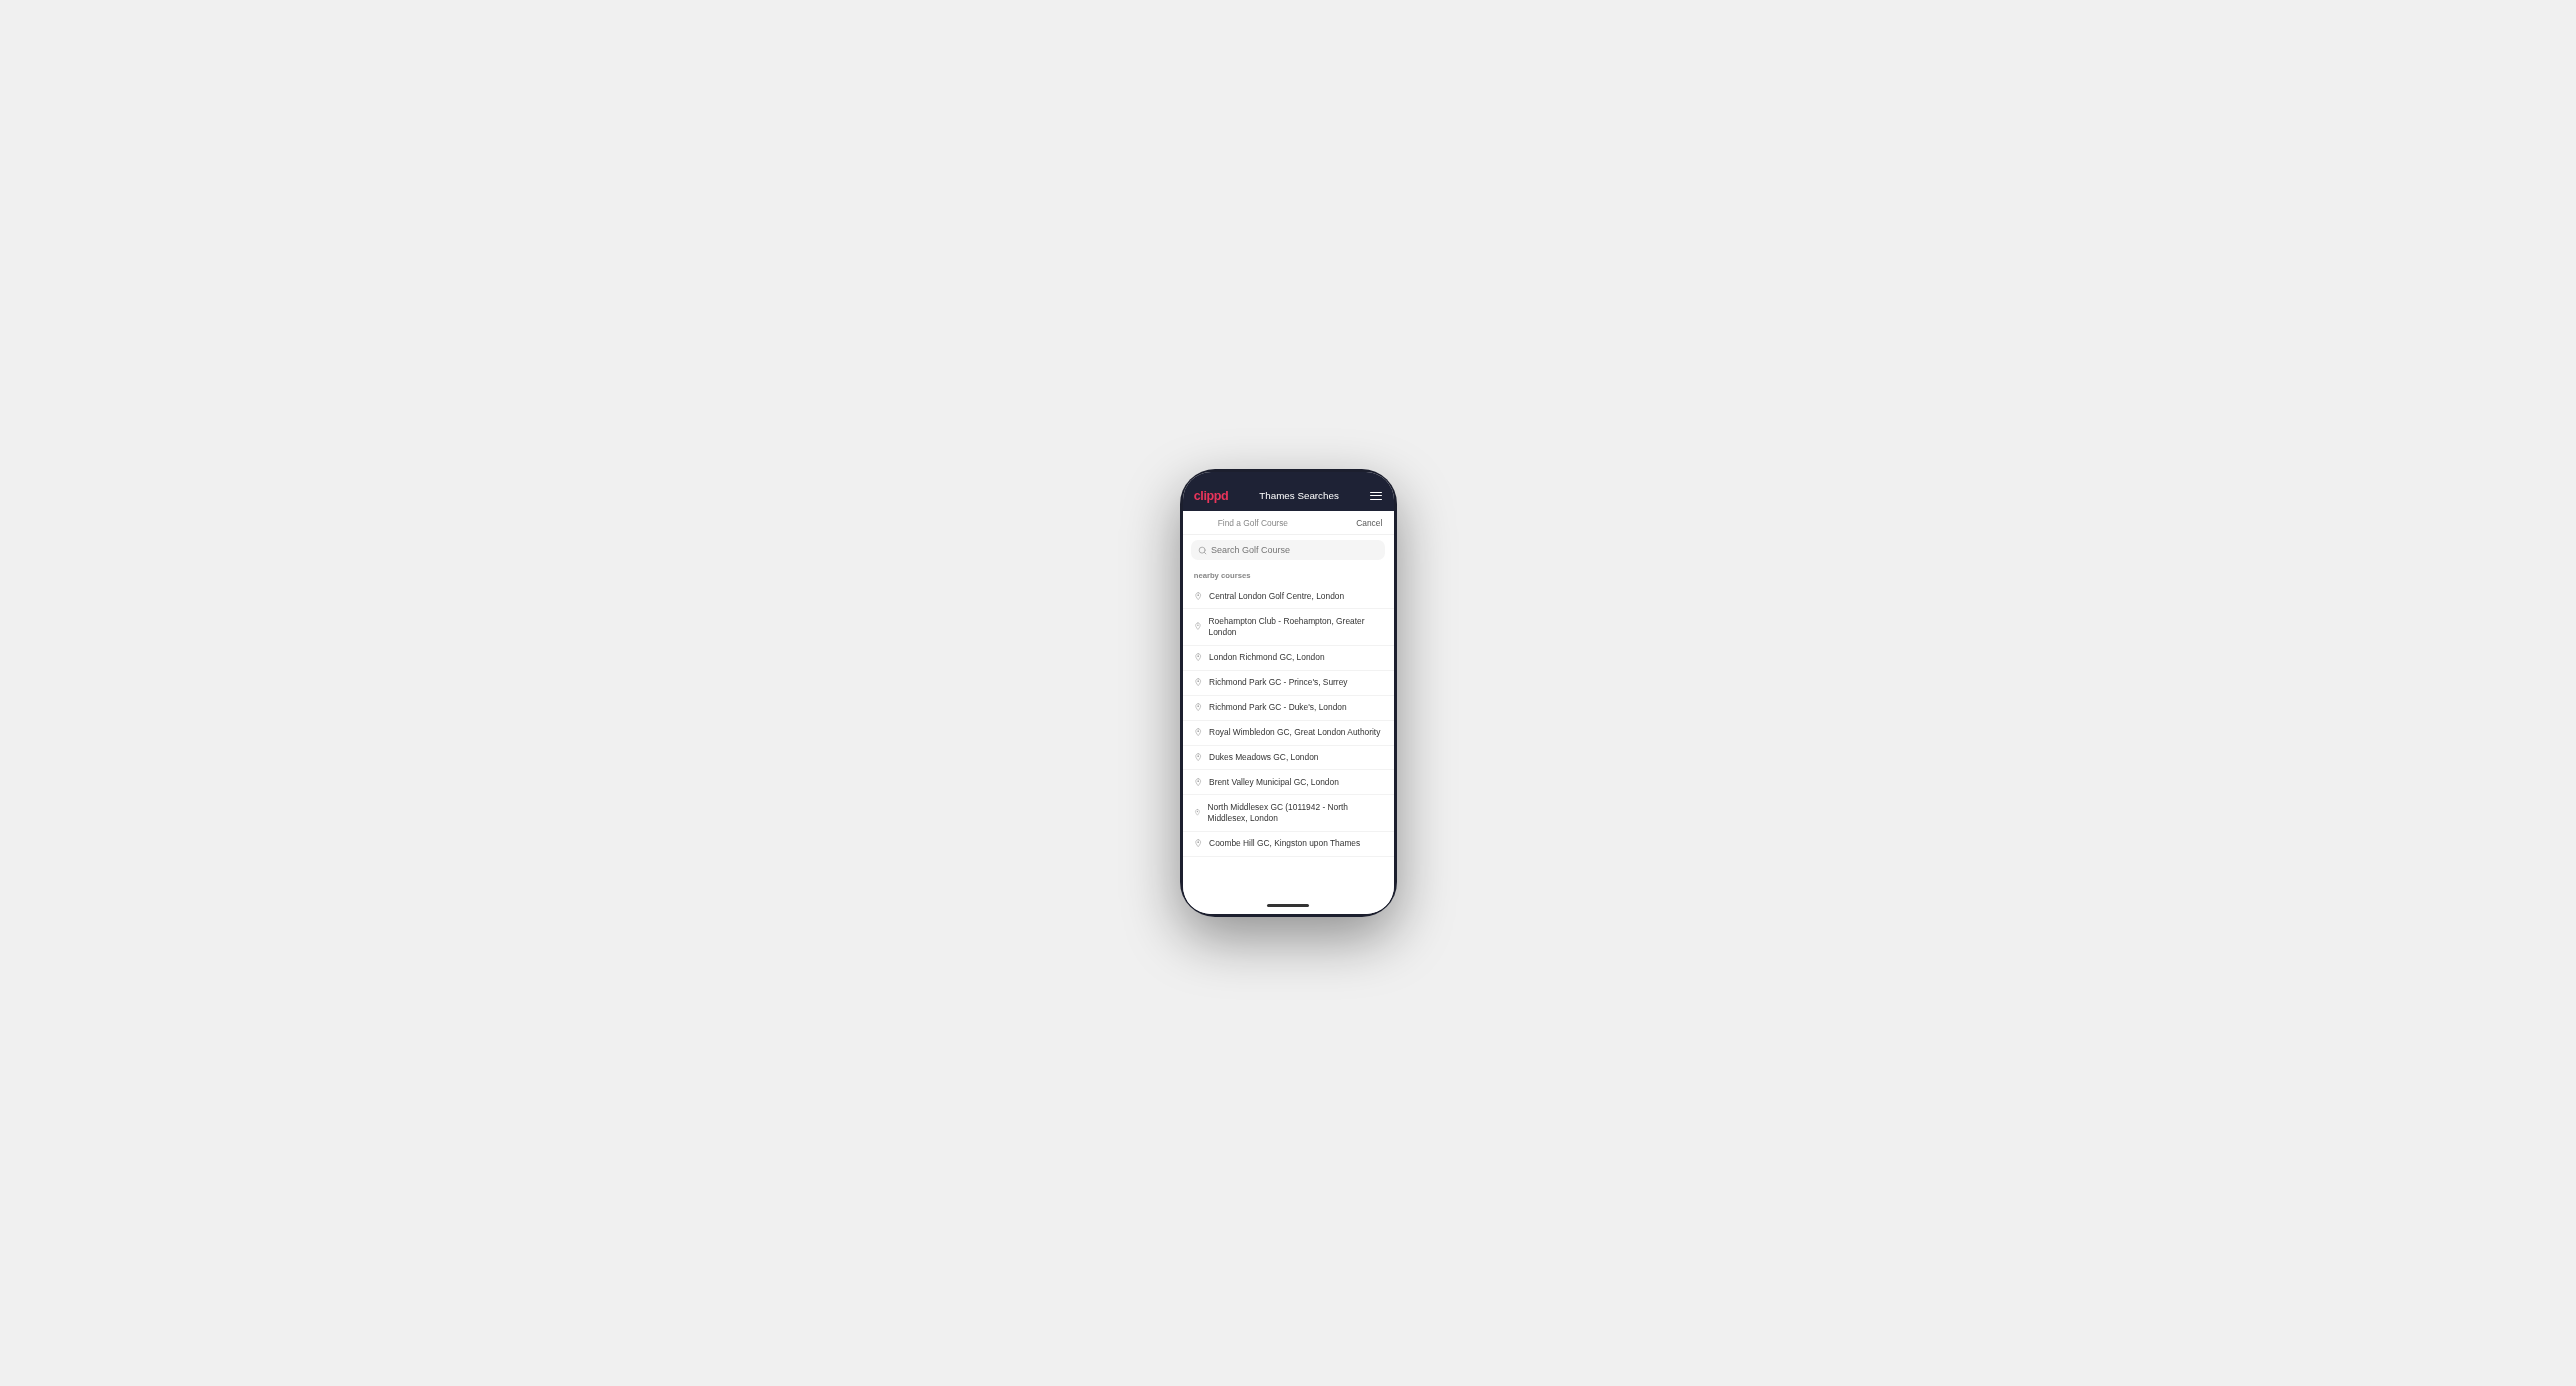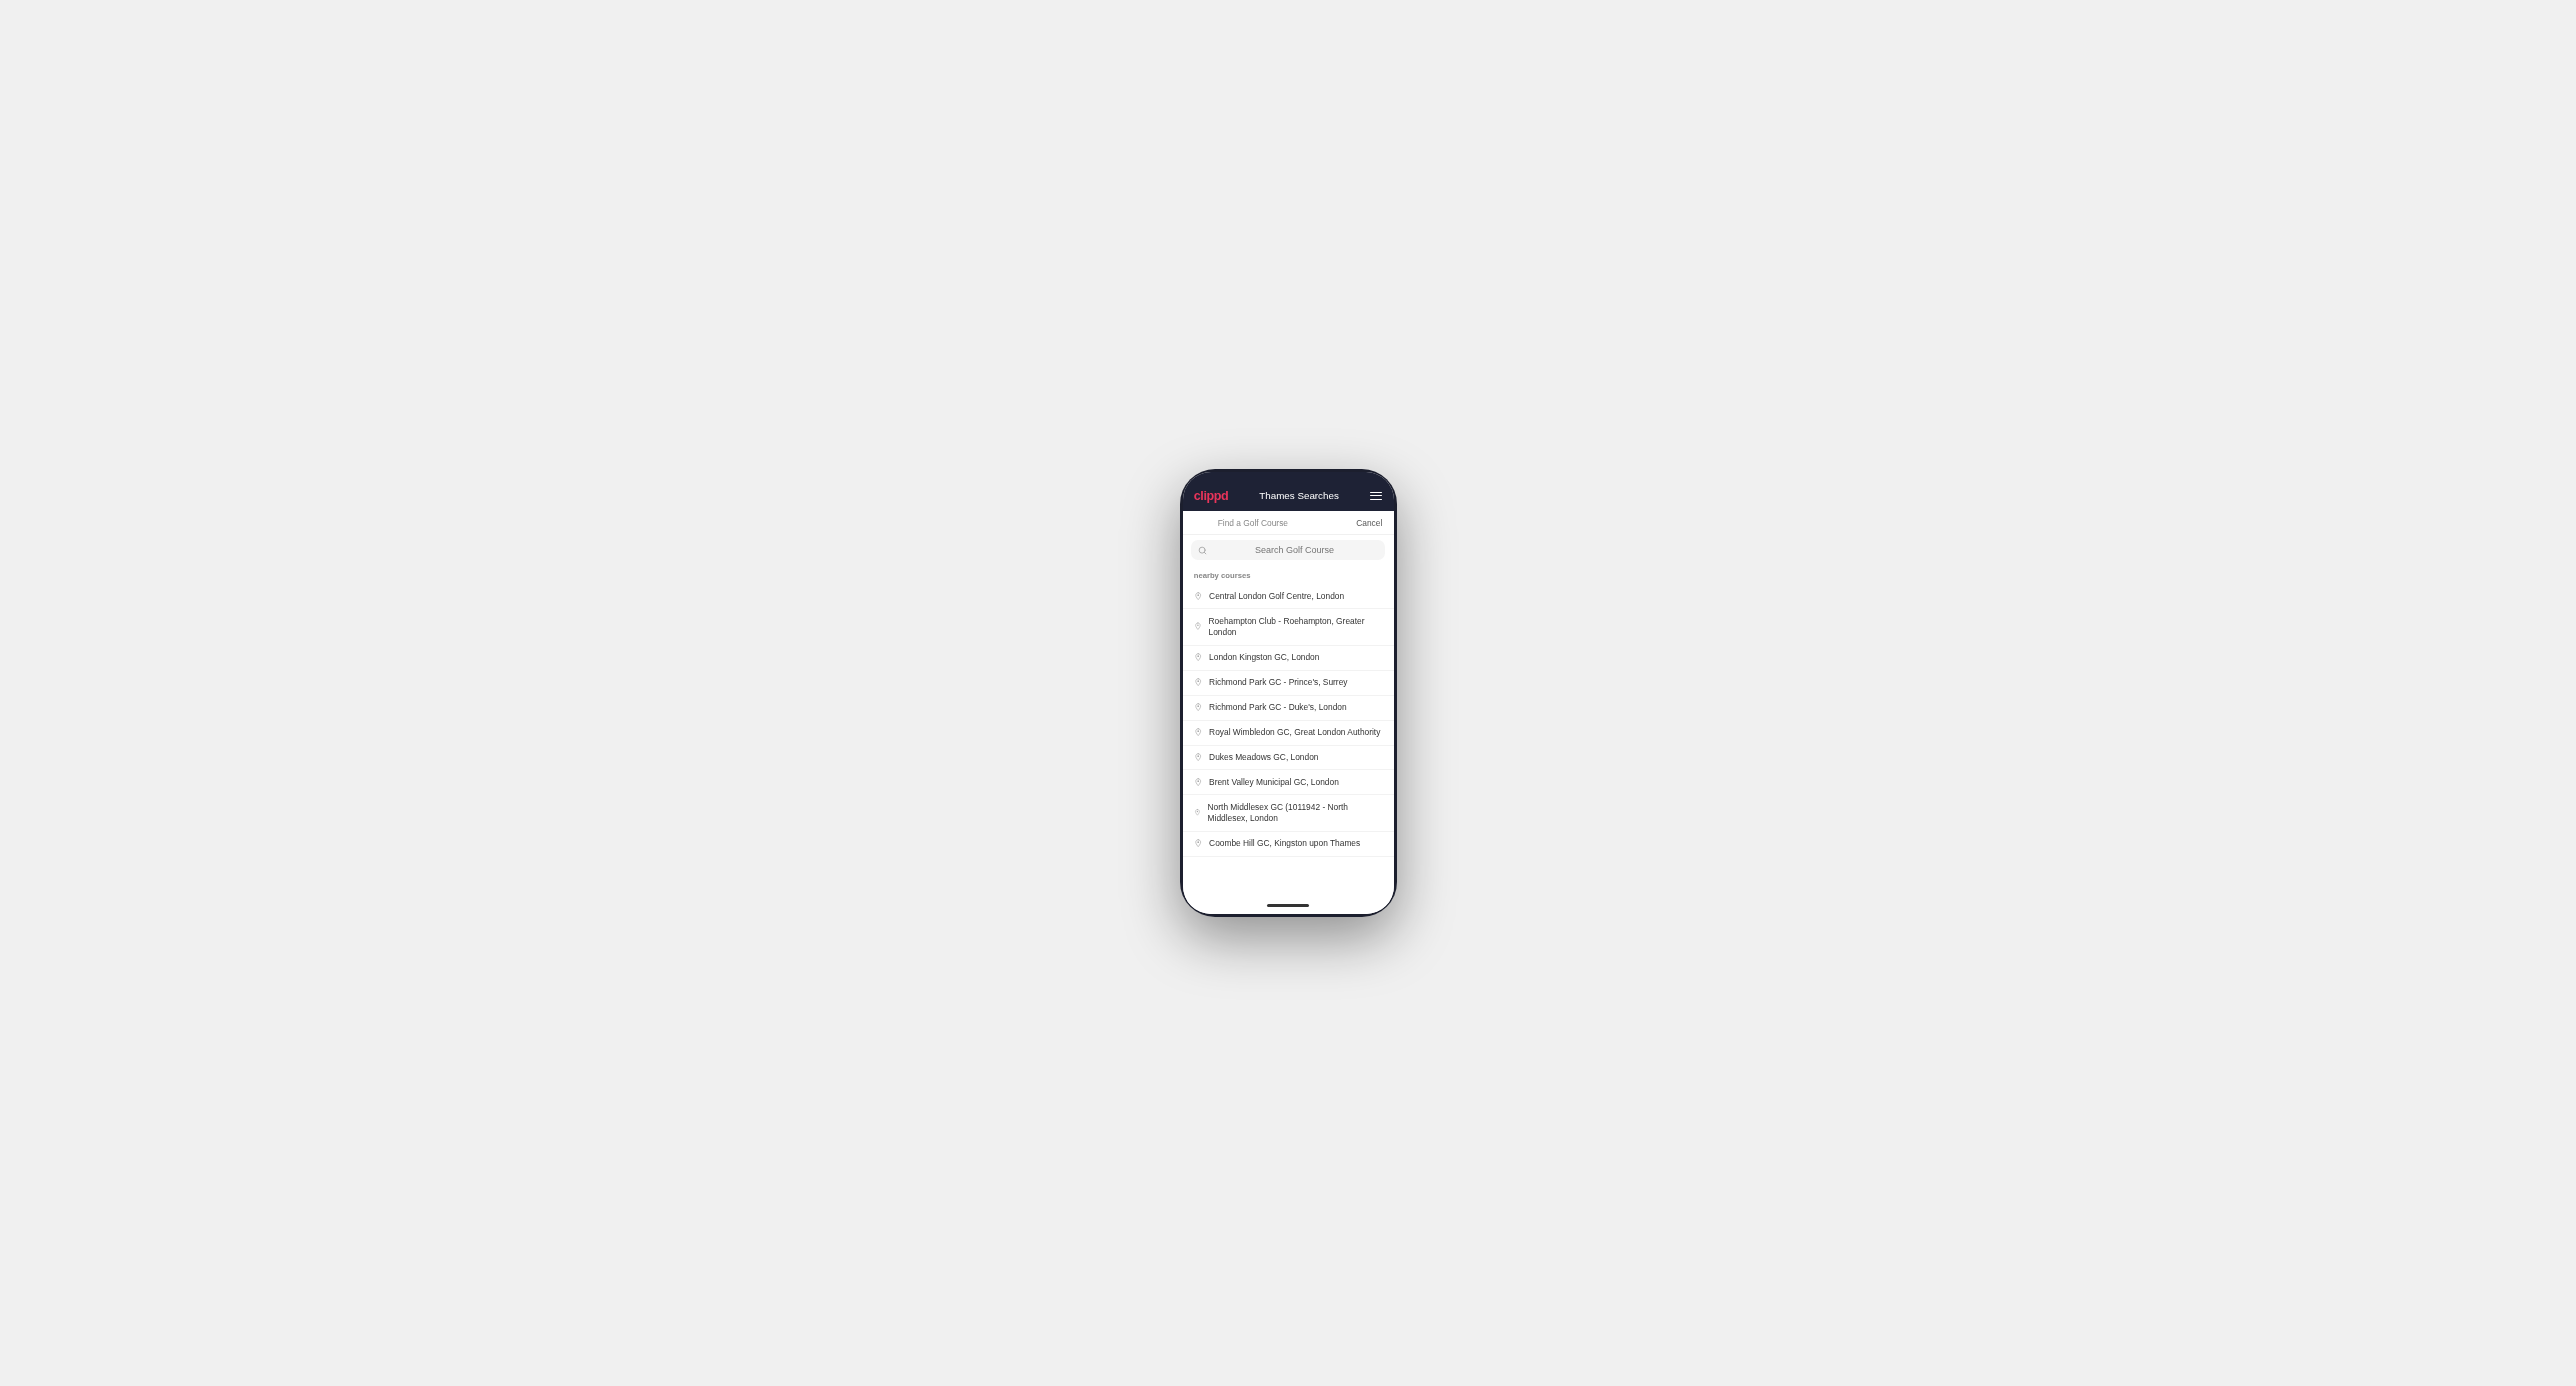--- a/index.html
+++ b/index.html
@@ -132,21 +132,20 @@
       flex-shrink: 0;
     }
 
     .search-input {
       border: none;
       background: transparent;
       outline: none;
       font-size: 9px;
       color: #bbb;
       width: 100%;
-      margin-left: 44px;
     }
 
     
     .nearby-section {
       flex: 1;
       overflow-y: auto;
     }
 
     .nearby-label {
       font-size: 7.7px;
@@ -242,21 +241,21 @@
                 <path d="M12 2C8.13 2 5 5.13 5 9c0 5.25 7 13 7 13s7-7.75 7-13c0-3.87-3.13-7-7-7z"></path>
                 <circle cx="12" cy="9" r="2.5" fill="#aaa" stroke="none"></circle>
               </svg>
               <span class="course-name">Roehampton Club - Roehampton, Greater London</span>
             </li>
             <li class="course-item">
               <svg width="8.4" height="9.8" viewBox="0 0 24 28" fill="none" stroke="#aaa" stroke-width="2" stroke-linecap="round" stroke-linejoin="round">
                 <path d="M12 2C8.13 2 5 5.13 5 9c0 5.25 7 13 7 13s7-7.75 7-13c0-3.87-3.13-7-7-7z"></path>
                 <circle cx="12" cy="9" r="2.5" fill="#aaa" stroke="none"></circle>
               </svg>
-              <span class="course-name">London Kingston GC, London</span>
+              <span class="course-name">London Richmond GC, London</span>
             </li>
             <li class="course-item">
               <svg width="8.4" height="9.8" viewBox="0 0 24 28" fill="none" stroke="#aaa" stroke-width="2" stroke-linecap="round" stroke-linejoin="round">
                 <path d="M12 2C8.13 2 5 5.13 5 9c0 5.25 7 13 7 13s7-7.75 7-13c0-3.87-3.13-7-7-7z"></path>
                 <circle cx="12" cy="9" r="2.5" fill="#aaa" stroke="none"></circle>
               </svg>
               <span class="course-name">Richmond Park GC - Prince's, Surrey</span>
             </li>
             <li class="course-item">
               <svg width="8.4" height="9.8" viewBox="0 0 24 28" fill="none" stroke="#aaa" stroke-width="2" stroke-linecap="round" stroke-linejoin="round">

